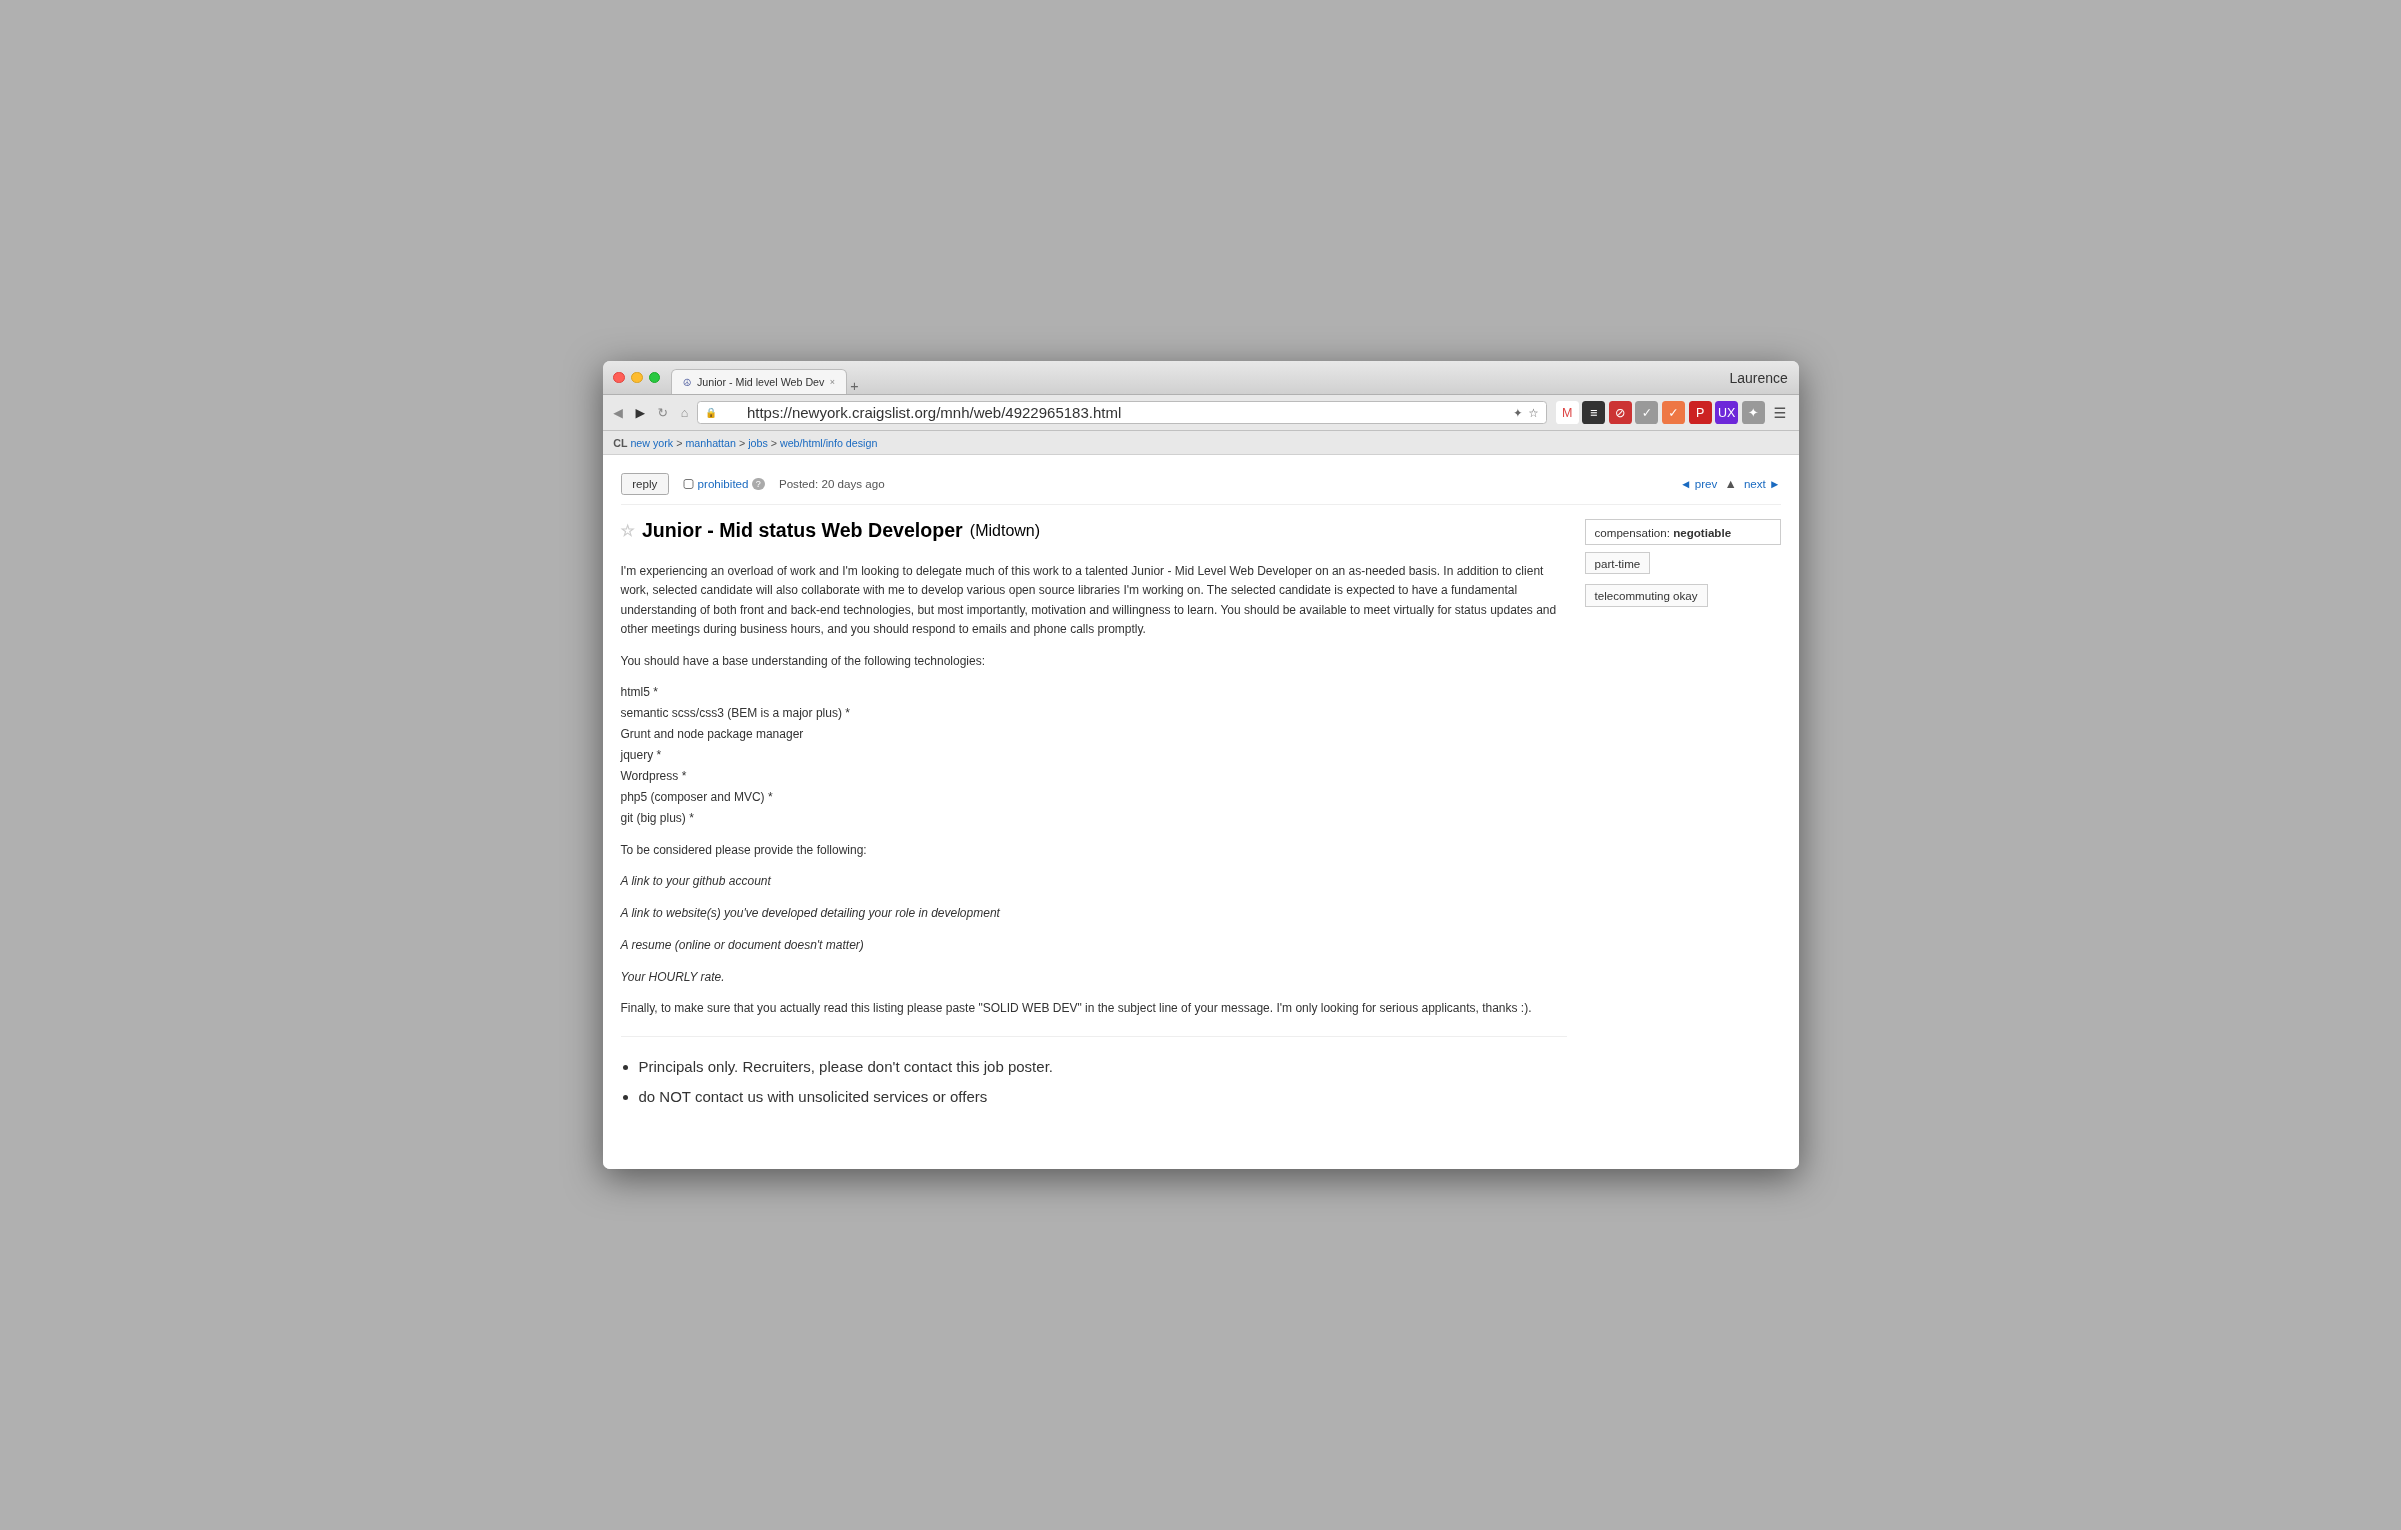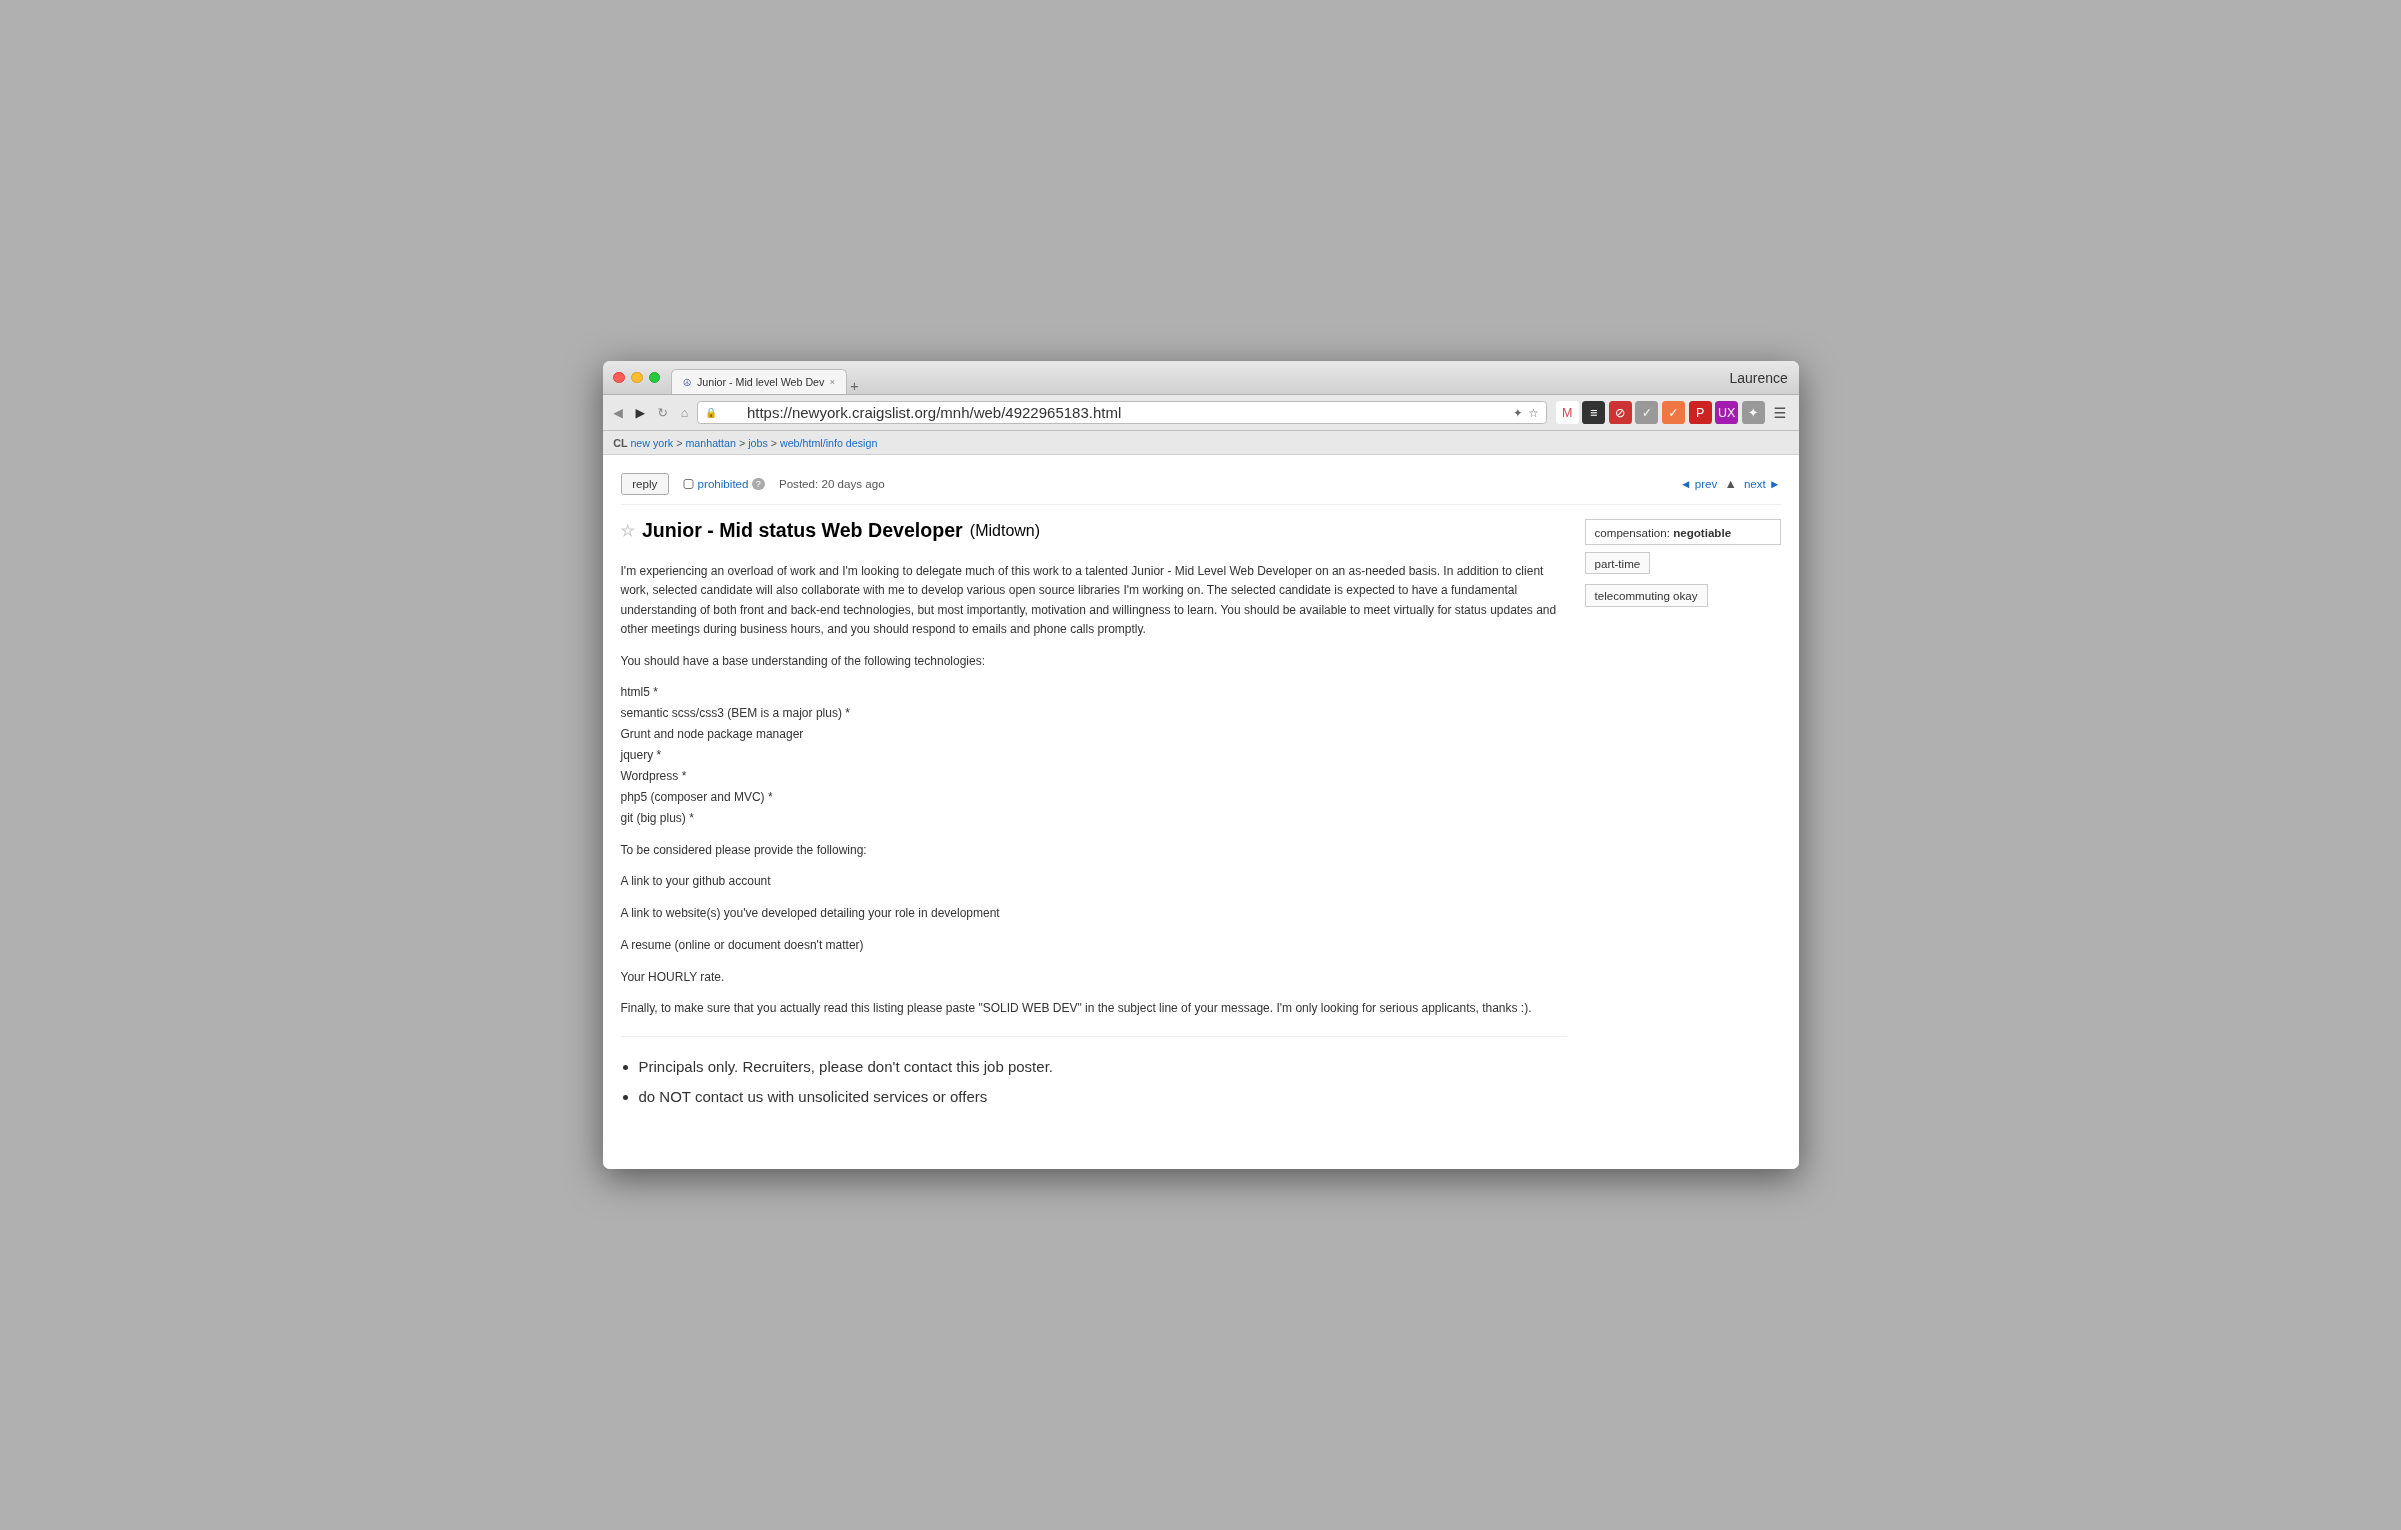--- a/index.html
+++ b/index.html
@@ -185,21 +185,21 @@
       cursor: pointer;
       font-size: 12.5px;
     }
 
     .ti-gmail { background: white; color: #d44; }
     .ti-layers { background: #333; color: white; }
     .ti-shield { background: #c33; color: white; }
     .ti-check { background: #999; color: white; }
     .ti-feather { background: #e74; color: white; }
     .ti-pinterest { background: #c22; color: white; }
-    .ti-ux { background: #a21caf; color: white; }
+    .ti-ux { background: #6d28d9; color: white; }
     .ti-ext { background: #999; color: white; }
     .ti-menu { background: none; color: #555; font-size: 14.3px; }
 
     
     .breadcrumb-bar {
       background: #e8e8e8;
       padding: 5.4px 10.7px;
       border-bottom: 0.9px solid #d0d0d0;
       font-size: 10.7px;
       color: #555;
@@ -323,20 +323,21 @@
     .post-body .tech-list {
       margin-bottom: 12.5px;
     }
 
     .post-body .tech-list p {
       margin-bottom: 1.8px;
     }
 
     .post-body .requirements {
       margin-bottom: 12.5px;
+      font-style: italic;
     }
 
     
     .compensation-box {
       border: 0.9px solid #ccc;
       padding: 5.4px 9px;
       font-size: 11.6px;
       margin-bottom: 7.1px;
       color: #333;
     }

